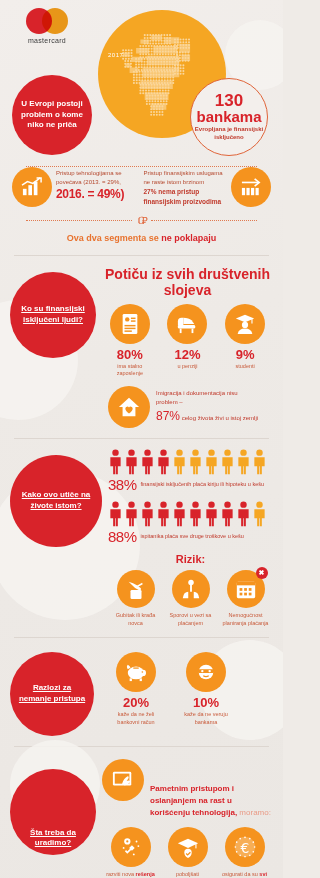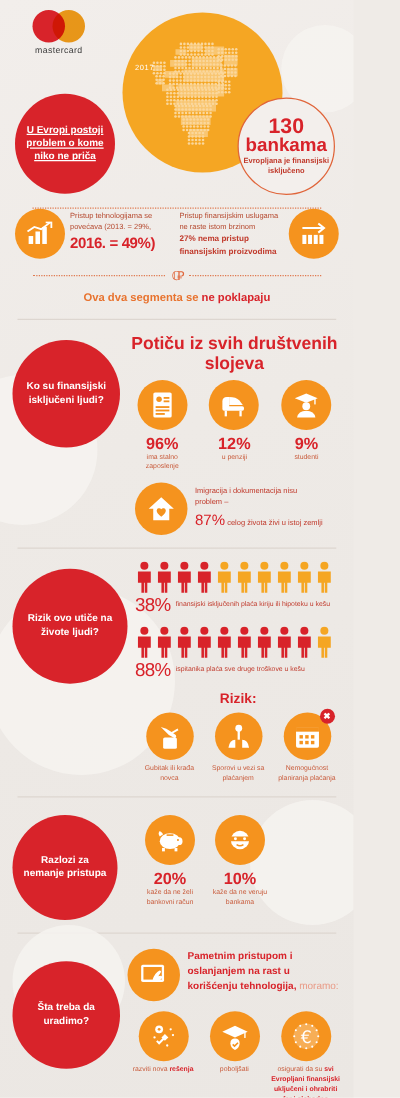--- a/index.html
+++ b/index.html
@@ -45,21 +45,21 @@
   }
   .globe .yr { position: absolute; left: 10px; top: 42px; font-size: 6px; color:#fff; letter-spacing:.5px;}
 
   .red-bubble {
     position: absolute; left: 12px; top: 75px;
     width: 80px; height: 80px; border-radius: 50%;
     background: #d8232a; color: #fff;
     display: flex; align-items: center; justify-content: center;
     text-align: center; padding: 6px;
   }
-  .red-bubble span { font-size: 8px; line-height: 1.35; font-weight: 700; text-decoration: underline; }
+  .red-bubble span { font-size: 8px; line-height: 1.35; font-weight: 700; }
 
   .mill-bubble {
     position: absolute; left: 190px; top: 78px;
     width: 78px; height: 78px; border-radius: 50%;
     background: #f3efec; border: 1.5px solid #e0653a;
     display: flex; flex-direction: column; align-items: center; justify-content: center;
     text-align: center;
   }
   .mill-num { font-size: 17px; line-height: .95; font-weight: 700; color: #d8232a; }
   .mill-num2 { font-size: 15px; line-height: 1; font-weight: 700; color: #d8232a; }
@@ -90,21 +90,21 @@
   .seg-line { text-align: center; font-size: 9px; color: #e8732f; font-weight: 700; margin: 6px 0 2px; }
   .seg-line b { color: #d8232a; }
 
   .hr { border-top: 1px solid #ddd6d0; margin: 6px 14px; }
 
   
   .row { display: flex; align-items: flex-start; padding: 4px 10px 4px; position: relative; }
   .disc {
     border-radius: 50%; background: #d8232a; color: #fff;
     display: flex; align-items: center; justify-content: center;
-    text-align: center; flex: 0 0 auto; padding: 6px;
+    text-align: center; flex: 0 0 auto; padding: 6px; text-decoration: underline;
   }
   .disc span { font-size: 8px; font-weight: 700; line-height: 1.35; }
   .right { flex: 1; padding-left: 6px; }
 
   .sec-head { text-align: center; font-size: 14px; color: #d8232a; font-weight: 700; margin-bottom: 6px; }
 
   .stat3 { display: flex; justify-content: space-around; gap: 2px; }
   .stat3 .item { text-align: center; width: 48px; }
   .stat3 .ic { width: 40px; height: 40px; border-radius: 50%; background: #f5931e; margin: 0 auto 4px;
                display:flex; align-items:center; justify-content:center;}
@@ -127,31 +127,31 @@
   .rizik-title { text-align: center; font-size: 11px; color: #d8232a; font-weight: 700; margin: 2px 0 5px; }
   .rizik3 { display: flex; justify-content: space-around; }
   .rizik3 .item { width: 50px; text-align: center; position: relative; }
   .rizik3 .ic { width: 38px; height: 38px; border-radius: 50%; background: #f5931e; margin: 0 auto 4px;
                 display:flex; align-items:center; justify-content:center; position: relative;}
   .rizik3 .cap { font-size: 5.5px; color: #c85a3a; line-height: 1.4; }
   .badge-x { position: absolute; right: -3px; top: -3px; width: 12px; height: 12px; border-radius: 50%;
              background: #d8232a; color: #fff; font-size: 7px; display: flex; align-items: center;
              justify-content: center; font-weight: 700; }
 
-  .stat2 { display: flex; justify-content: flex-start; padding-left: 8px; align-items: flex-end; }
+  .stat2 { display: flex; justify-content: flex-start; gap: 14px; padding-left: 8px; align-items: flex-end; }
   .stat2 .item { text-align: center; width: 56px; }
   .stat2 .ic { width: 40px; height: 40px; border-radius: 50%; background: #f5931e; margin: 0 auto 4px;
                display:flex; align-items:center; justify-content:center;}
   .stat2 .pct { font-size: 13px; color: #d8232a; font-weight: 700; line-height: 1; }
   .stat2 .cap { font-size: 5.5px; color: #c85a3a; line-height: 1.35; margin-top: 2px; }
 
   .final-top { display: flex; align-items: flex-start; gap: 6px; }
   .final-top .ic { width: 42px; height: 42px; border-radius: 50%; background: #f5931e; flex: 0 0 42px;
                    display:flex; align-items:center; justify-content:center;}
-  .final-top .txt { font-size: 8px; color: #d8232a; font-weight: 700; line-height: 1.5; }
+  .final-top .txt { font-size: 8px; color: #d8232a; font-weight: 700; line-height: 1.5; margin-top: 24px; }
   .final-top .txt .soft { color: #e99a86; font-weight: 400; }
   .final3 { display: flex; justify-content: space-around; margin-top: 8px; }
   .final3 .item { width: 56px; text-align: center; }
   .final3 .ic { width: 40px; height: 40px; border-radius: 50%; background: #f5931e; margin: 0 auto 4px;
                 display:flex; align-items:center; justify-content:center;}
   .final3 .cap { font-size: 5.5px; color: #c85a3a; line-height: 1.45; }
   .final3 .cap b { color: #d8232a; }
 </style>
 </head>
 <body>
@@ -700,21 +700,21 @@
             <svg width="20" height="22" viewBox="0 0 20 24">
               <rect x="2" y="1" width="16" height="22" rx="1.5" fill="#fff"></rect>
               <circle cx="7" cy="7" r="2.4" fill="#f5931e"></circle>
                 <rect x="11" y="5" width="5" height="1.6" fill="#f5931e"></rect>
               <rect x="11" y="8" width="5" height="1.6" fill="#f5931e"></rect>
                 <rect x="4" y="13" width="12" height="1.6" fill="#f5931e"></rect>
               <rect x="4" y="16" width="12" height="1.6" fill="#f5931e"></rect>
                 <rect x="4" y="19" width="8" height="1.6" fill="#f5931e"></rect>
             </svg>
           </div>
-          <div class="pct">96%</div>
+          <div class="pct">80%</div>
           <div class="cap">ima stalno zaposlenje</div>
         </div>
         <div class="item">
           <div class="ic">
             <svg width="24" height="20" viewBox="0 0 26 22">
               <path d="M3 8 q0-4 4-4 h2 v9 h-6z" fill="#fff"></path>
               <path d="M9 4 q6 0 9 3 l3 4 h-12z" fill="#fff"></path>
               <rect x="3" y="12" width="19" height="4" rx="1.5" fill="#fff"></rect>
               <rect x="5" y="16" width="2" height="5" fill="#fff"></rect>
                 <rect x="18" y="16" width="2" height="5" fill="#fff"></rect>
@@ -750,21 +750,21 @@
           <span>celog života živi u istoj zemlji</span>
         </div>
       </div>
     </div>
   </div>
 
   <div class="hr"></div>
 
   <div class="row sec">
     <div class="disc" style="width:92px;height:92px;margin-top:6px;">
-      <span>Rizik ovo utiče na živote ljudi?</span>
+      <span>Kako ovo utiče na živote istom?</span>
     </div>
     <div class="right">
       <div class="people" id="people0">
           <span class="p"><svg viewBox="0 0 14 24">
               <circle cx="7" cy="3.4" r="3" fill="#d8232a"></circle>
               <path d="M2.2 7.6 h9.6 v8.4 h-2.6 v7.6 h-1.9 v-7.6 h-0.6 v7.6 h-1.9 v-7.6 h-2.6z" fill="#d8232a"></path>
             </svg></span>
           <span class="p"><svg viewBox="0 0 14 24">
               <circle cx="7" cy="3.4" r="3" fill="#d8232a"></circle>
               <path d="M2.2 7.6 h9.6 v8.4 h-2.6 v7.6 h-1.9 v-7.6 h-0.6 v7.6 h-1.9 v-7.6 h-2.6z" fill="#d8232a"></path>
@@ -932,21 +932,21 @@
           <div class="pct">10%</div>
           <div class="cap">kaže da ne veruju bankama</div>
         </div>
       </div>
     </div>
   </div>
 
   <div class="hr"></div>
 
   <div class="row sec" style="padding-top:6px;">
-    <div class="disc" style="width:86px;height:86px;margin-top:10px;">
+    <div class="disc" style="width:86px;height:86px;margin-top:10px;align-items:flex-end;">
       <span>Šta treba da uradimo?</span>
     </div>
     <div class="right">
       <div class="final-top">
         <div class="ic">
           <svg width="24" height="22" viewBox="0 0 26 24">
             <rect x="2" y="3" width="20" height="15" rx="1.5" fill="#fff"></rect>
             <rect x="4" y="5" width="16" height="11" fill="#f5931e"></rect>
             <path d="M12 16 q2-6 6-8 q2 0 1 2 l-2 3 q3-1 4 1 q-2 3-6 4z" fill="#fff"></path>
           </svg>

